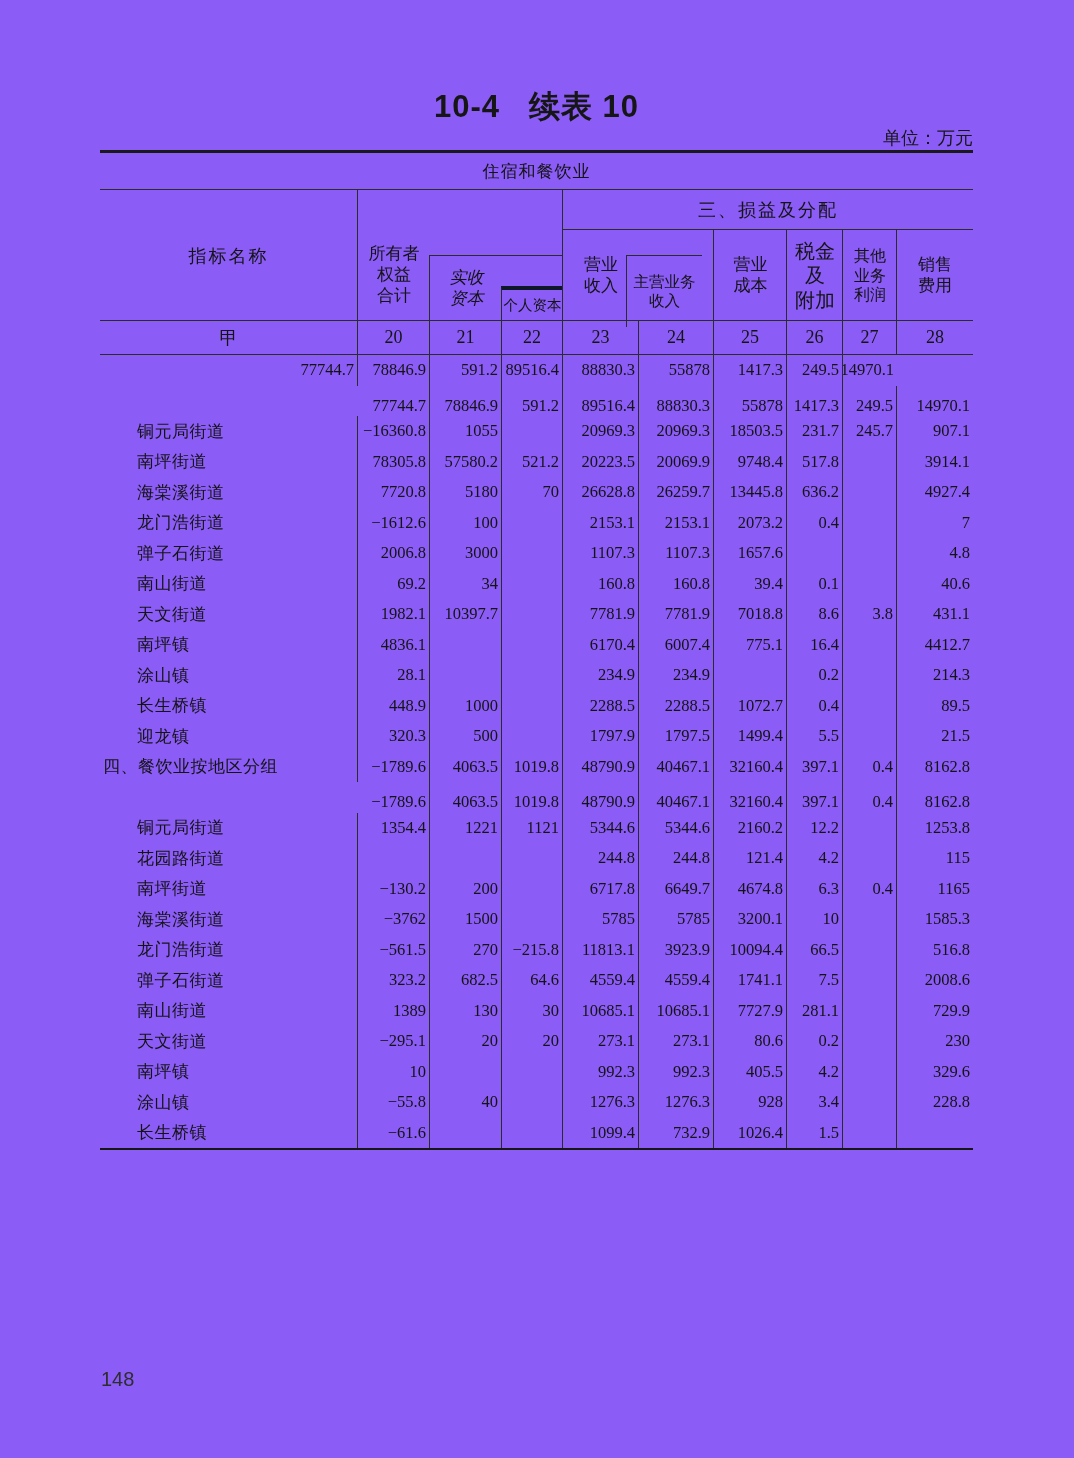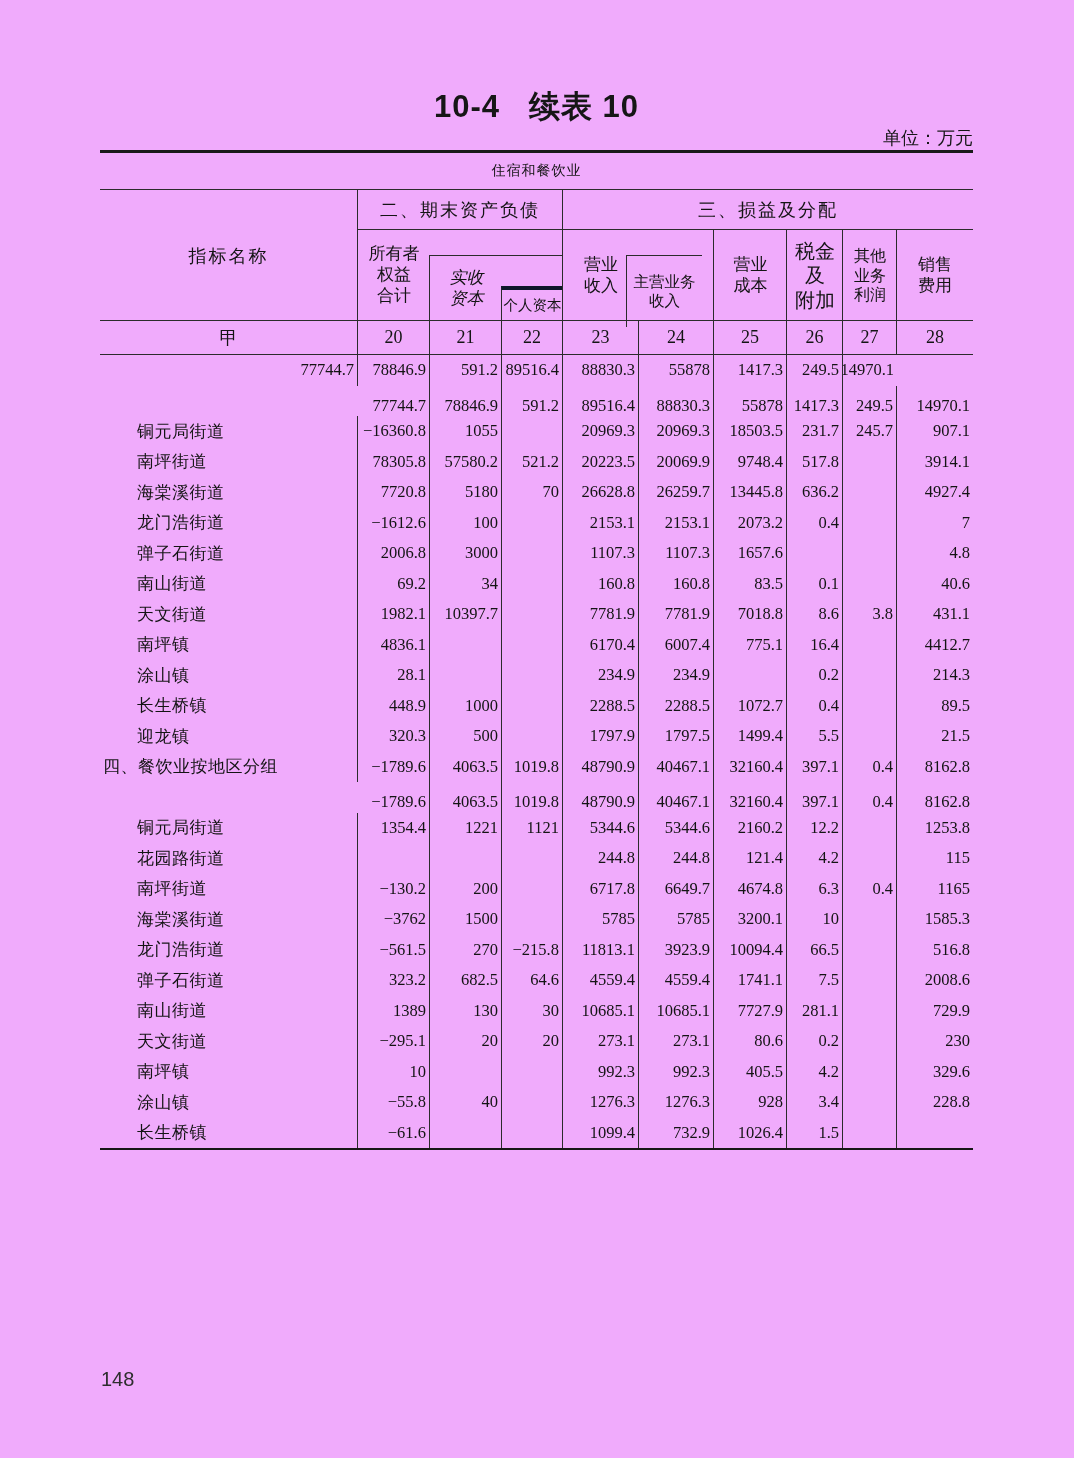--- a/index.html
+++ b/index.html
@@ -1,34 +1,34 @@
 <!DOCTYPE html>
 <html><head>
 <meta charset="utf-8">
 <style>
   html,body{margin:0;padding:0;background:#e8e8e8;}
   *{box-sizing:border-box;}
   .page{
-    position:relative;width:1074px;height:1458px;margin:0 auto;background:#f0abfc;
+    position:relative;width:1074px;height:1458px;margin:0 auto;background:#8b5cf6;
     font-family:"Liberation Serif","DejaVu Serif",serif;color:#141414;overflow:hidden;
   }
   .title{
     position:absolute;left:100px;top:86px;width:873px;text-align:center;
     font-family:"Liberation Sans","DejaVu Sans",sans-serif;font-weight:bold;
     font-size:31px;letter-spacing:1px;white-space:pre;color:#161616;
   }
   .unit{
     position:absolute;right:101px;top:126px;
     font-family:"Liberation Sans","DejaVu Sans",sans-serif;font-weight:normal;
     font-size:18px;color:#161616;
   }
   .table{position:absolute;left:100px;top:150px;width:873px;border-top:3px solid #1a1a1a;}
   .band{
     height:37px;border-bottom:1px solid #2b2b2b;display:flex;align-items:center;justify-content:center;
-    font-size:14px;letter-spacing:1px;
+    font-size:17px;letter-spacing:1px;
   }
   .header{position:relative;height:131px;border-bottom:1px solid #2b2b2b;font-size:17px;}
   .hbox{position:absolute;display:flex;align-items:center;justify-content:center;text-align:center;}
   .pre{white-space:pre-line;line-height:1.22;}
   .stubh{left:0;top:0;width:258px;height:131px;border-right:1px solid #2b2b2b;font-size:18px;letter-spacing:2px;}
   .grp2{left:258px;top:0;width:204px;height:40px;border-bottom:1px solid #2b2b2b;font-size:18px;letter-spacing:2px;}
   .grp3{left:462px;top:0;width:411px;height:40px;border-left:1px solid #2b2b2b;border-bottom:1px solid #2b2b2b;font-size:18px;letter-spacing:2px;}
   .h20{left:258px;top:40px;width:72px;height:91px;}
   .h21{left:329px;top:65px;width:134px;height:66px;border-top:1px solid #2b2b2b;border-left:1px solid #2b2b2b;justify-content:flex-start;}
   .h21 .inner{width:73px;text-align:center;font-style:italic;}
@@ -64,21 +64,20 @@
 
   <div class="title">10-4   续表 10</div>
   <div class="unit">单位：万元</div>
 
   <div class="table">
 
     <div class="band">住宿和餐饮业</div>
 
     <div class="header">
       <div class="hbox stubh">指标名称</div>
-      <div class="hbox grp2">二、期末资产负债</div>
       <div class="hbox grp3">三、损益及分配</div>
       <div class="hbox h20 pre">所有者
 权益
 合计</div>
       <div class="hbox h21">
           <div class="inner pre">实收
 资本</div>
         </div>
       <div class="hbox h22">个人资本</div>
       <div class="hbox h23 pre">营业
@@ -193,21 +192,21 @@
           <div class="cell num"></div>
           <div class="cell num last">4.8</div>
         </div>
         <div class="grid trow">
           <div class="cell label ind2">南山街道</div>
           <div class="cell num">69.2</div>
           <div class="cell num">34</div>
           <div class="cell num"></div>
           <div class="cell num">160.8</div>
           <div class="cell num">160.8</div>
-          <div class="cell num">83.5</div>
+          <div class="cell num">39.4</div>
           <div class="cell num">0.1</div>
           <div class="cell num"></div>
           <div class="cell num last">40.6</div>
         </div>
         <div class="grid trow">
           <div class="cell label ind2">天文街道</div>
           <div class="cell num">1982.1</div>
           <div class="cell num">10397.7</div>
           <div class="cell num"></div>
           <div class="cell num">7781.9</div>

